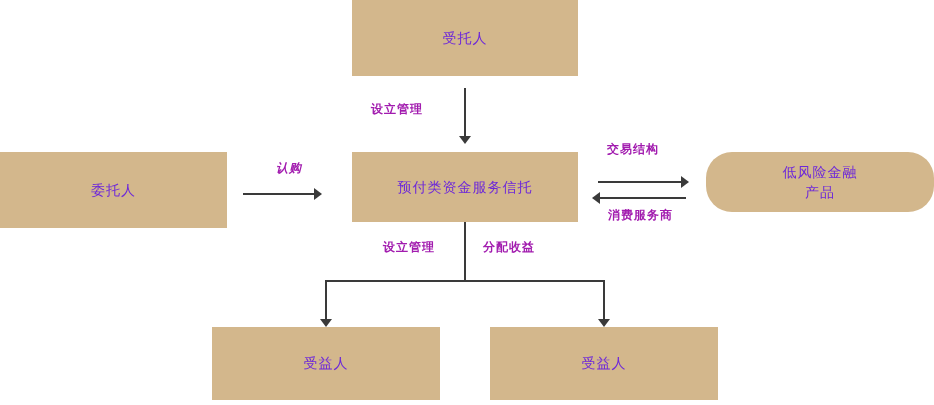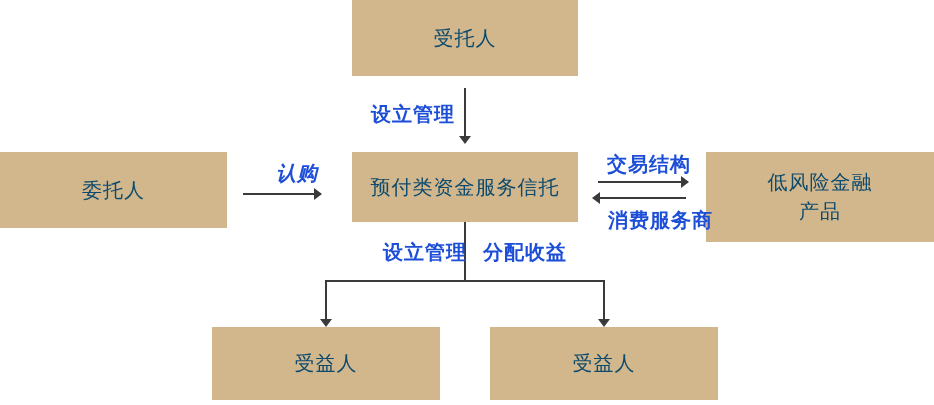--- a/index.html
+++ b/index.html
@@ -11,35 +11,35 @@
   #canvas {
     position: relative;
     width: 934px;
     height: 405px;
     background: #ffffff;
     overflow: hidden;
   }
   .box {
     position: absolute;
     background: #d3b78c;
-    color: #0c4a6e;
+    color: #6d28d9;
     display: flex;
     flex-direction: column;
     align-items: center;
     justify-content: center;
     text-align: center;
-    font-size: 20px;
+    font-size: 14px;
     line-height: 1.45;
     letter-spacing: 1px;
   }
   .edge-label {
     position: absolute;
-    color: #1d4ed8;
+    color: #a21caf;
     font-weight: 700;
-    font-size: 20px;
+    font-size: 12px;
     white-space: nowrap;
     letter-spacing: 1px;
   }
   .hline, .vline {
     position: absolute;
     background: #3a3a3a;
   }
   .hline { height: 2px; }
   .vline { width: 2px; }
   .arrow-down {
@@ -61,21 +61,21 @@
     width: 0; height: 0;
     border-top: 6px solid transparent;
     border-bottom: 6px solid transparent;
     border-right: 8px solid #3a3a3a;
   }
 
   
   #node-trustee              { left: 352px; top: 0;     width: 226px; height: 76px; }
   #node-settlor              { left: 0;     top: 152px; width: 227px; height: 76px; }
   #node-trust                { left: 352px; top: 152px; width: 226px; height: 70px; }
-  #node-product              { left: 706px; top: 152px; width: 228px; height: 90px; }
+  #node-product              { left: 706px; top: 152px; width: 228px; height: 60px; border-radius: 26px; }
   #node-beneficiary-provider { left: 212px; top: 327px; width: 228px; height: 73px; }
   #node-beneficiary-consumer { left: 490px; top: 327px; width: 228px; height: 73px; }
 
   
   #line-trustee-down   { left: 464px; top: 88px;  height: 49px; }
   #arrow-trustee-down  { left: 459px; top: 136px; }
 
   #line-settlor-right  { left: 243px; top: 193px; width: 74px; }
   #arrow-settlor-right { left: 314px; top: 188px; }
 
@@ -88,21 +88,21 @@
   #line-trust-down     { left: 464px; top: 222px; height: 60px; }
   #line-split          { left: 325px; top: 280px; width: 280px; }
   #line-left-down      { left: 325px; top: 280px; height: 41px; }
   #arrow-left-down     { left: 320px; top: 319px; }
   #line-right-down     { left: 603px; top: 280px; height: 41px; }
   #arrow-right-down    { left: 598px; top: 319px; }
 
   
   #label-establish    { left: 371px; top: 101px; }
   #label-subscribe    { left: 276px; top: 160px; font-style: italic; }
-  #label-transaction  { left: 607px; top: 151px; text-align: center; }
+  #label-transaction  { left: 607px; top: 141px; text-align: center; }
   #label-distribute   { left: 608px; top: 207px; }
   #label-redeem       { left: 383px; top: 239px; }
   #label-remaining    { left: 483px; top: 239px; }
 </style>
 </head>
 <body>
 
 <div id="canvas">
 
   <div class="box" id="node-trustee">

